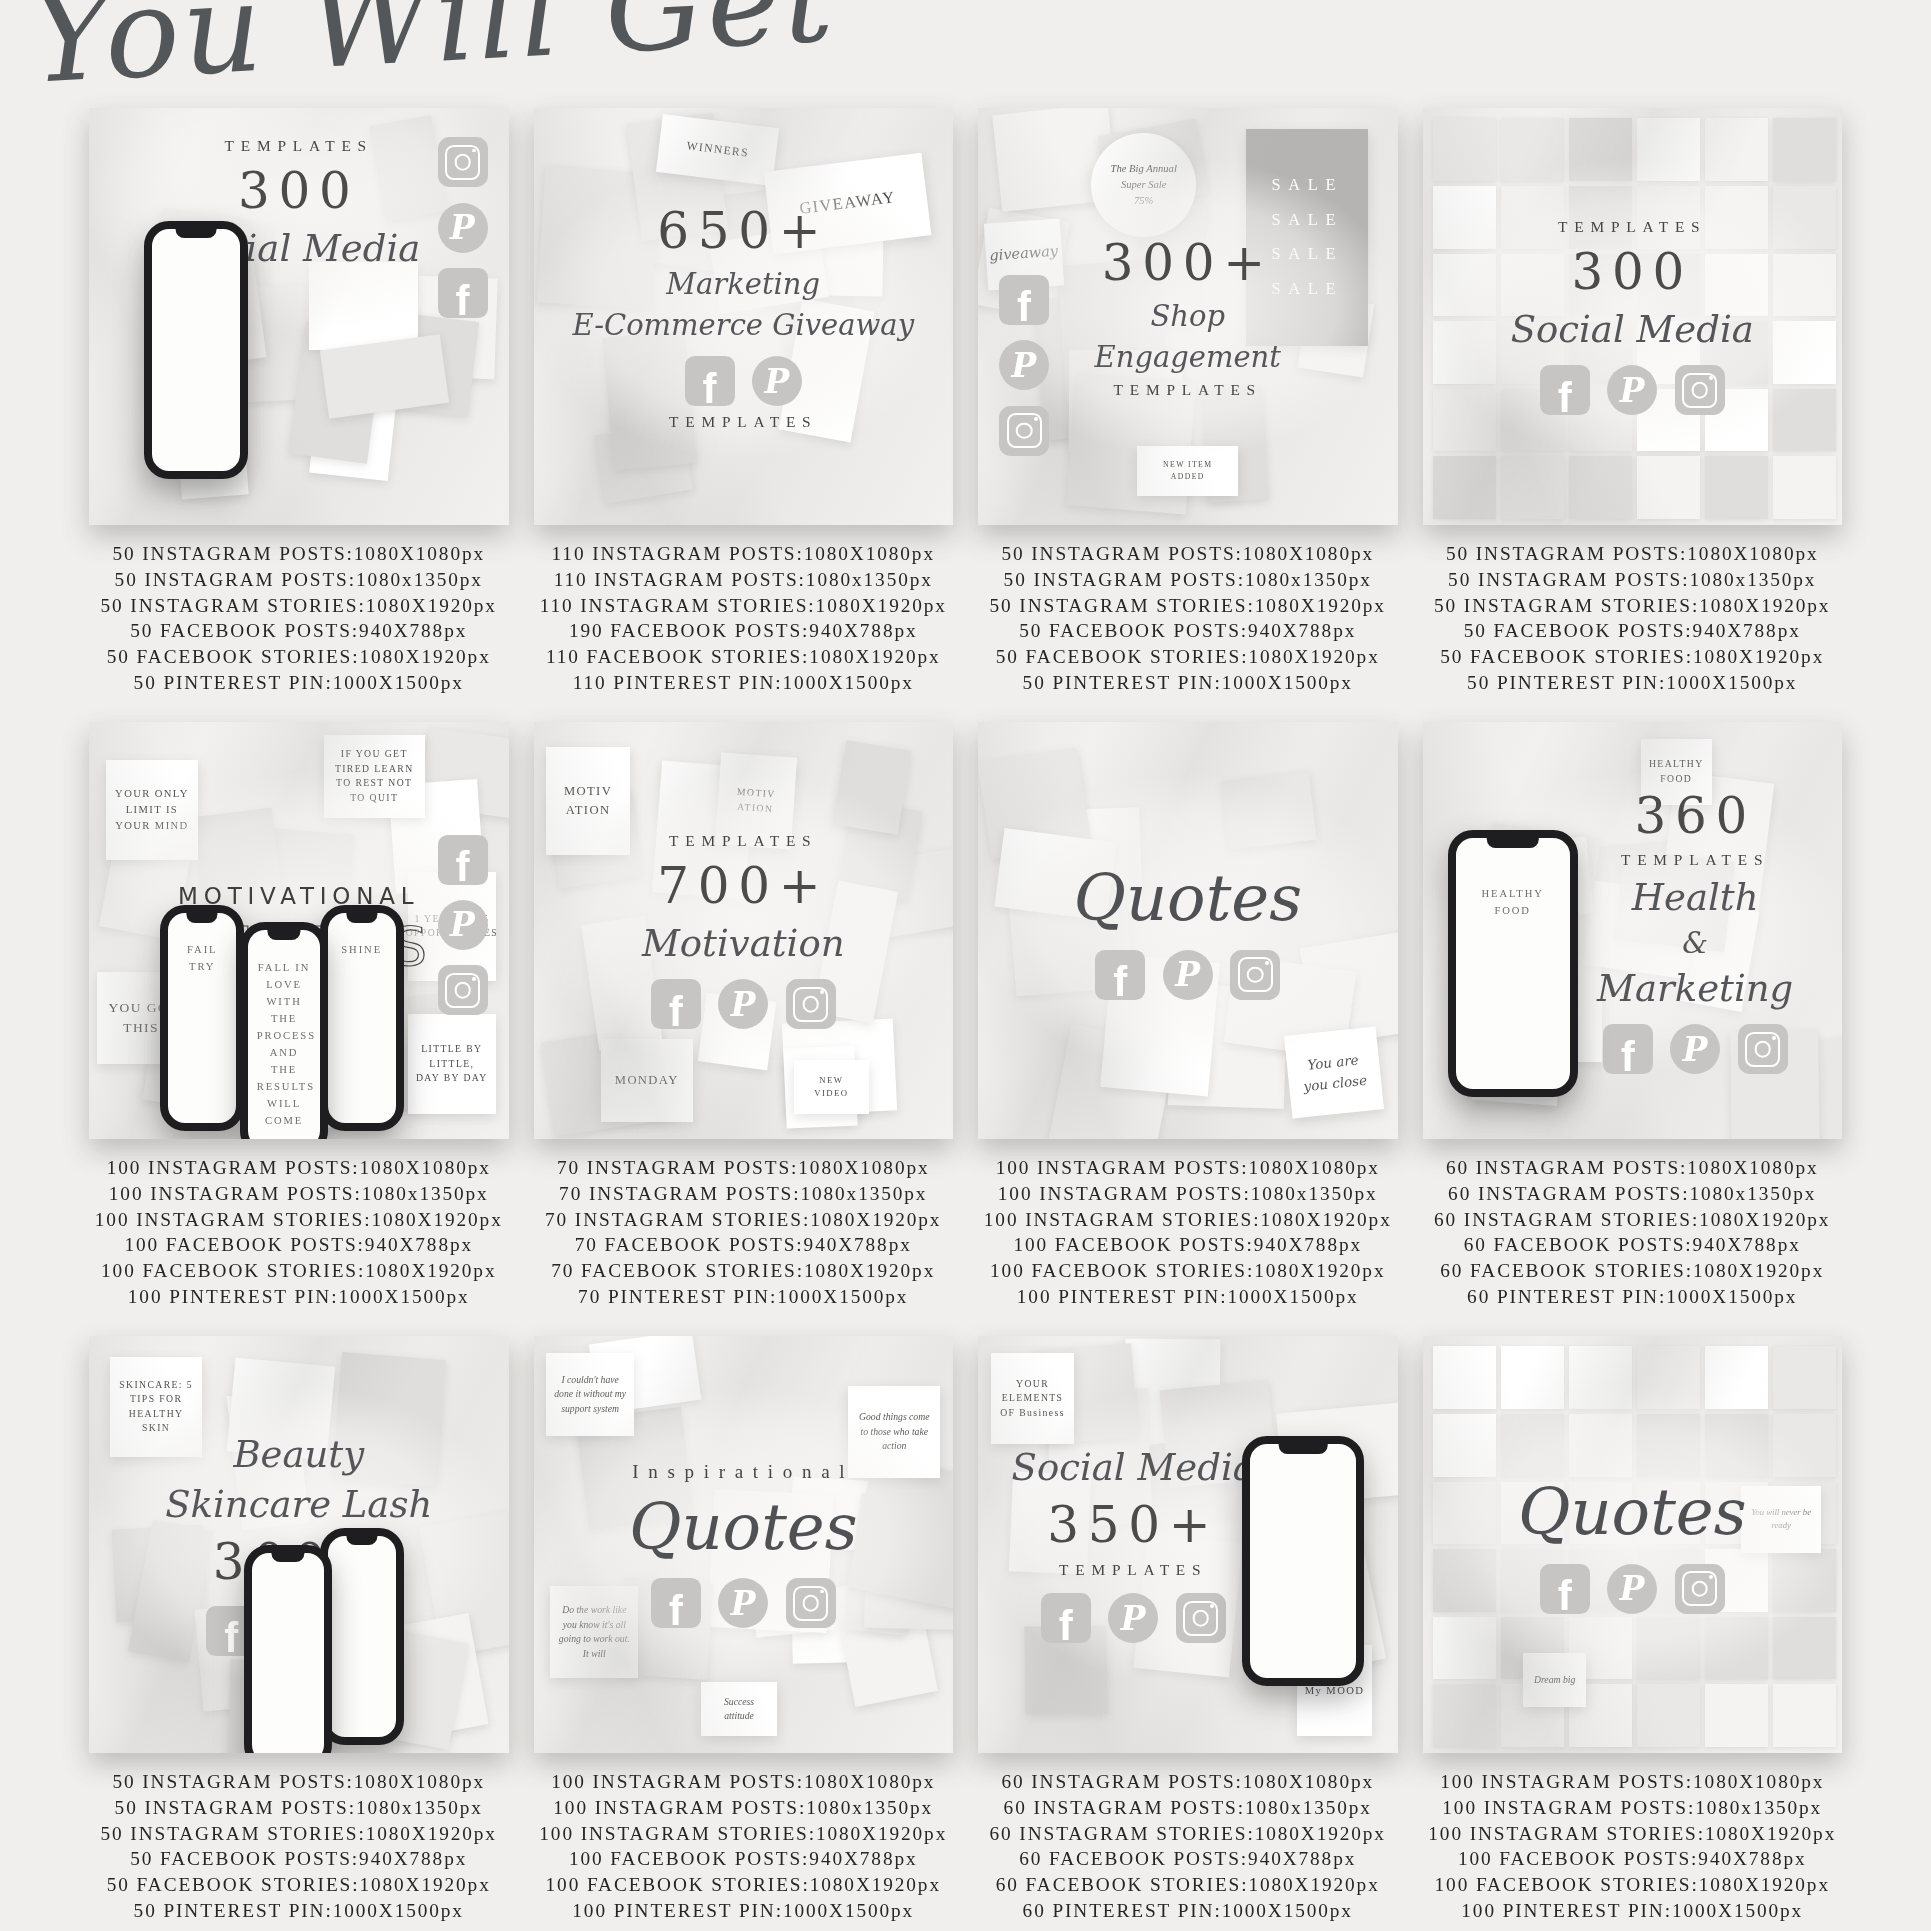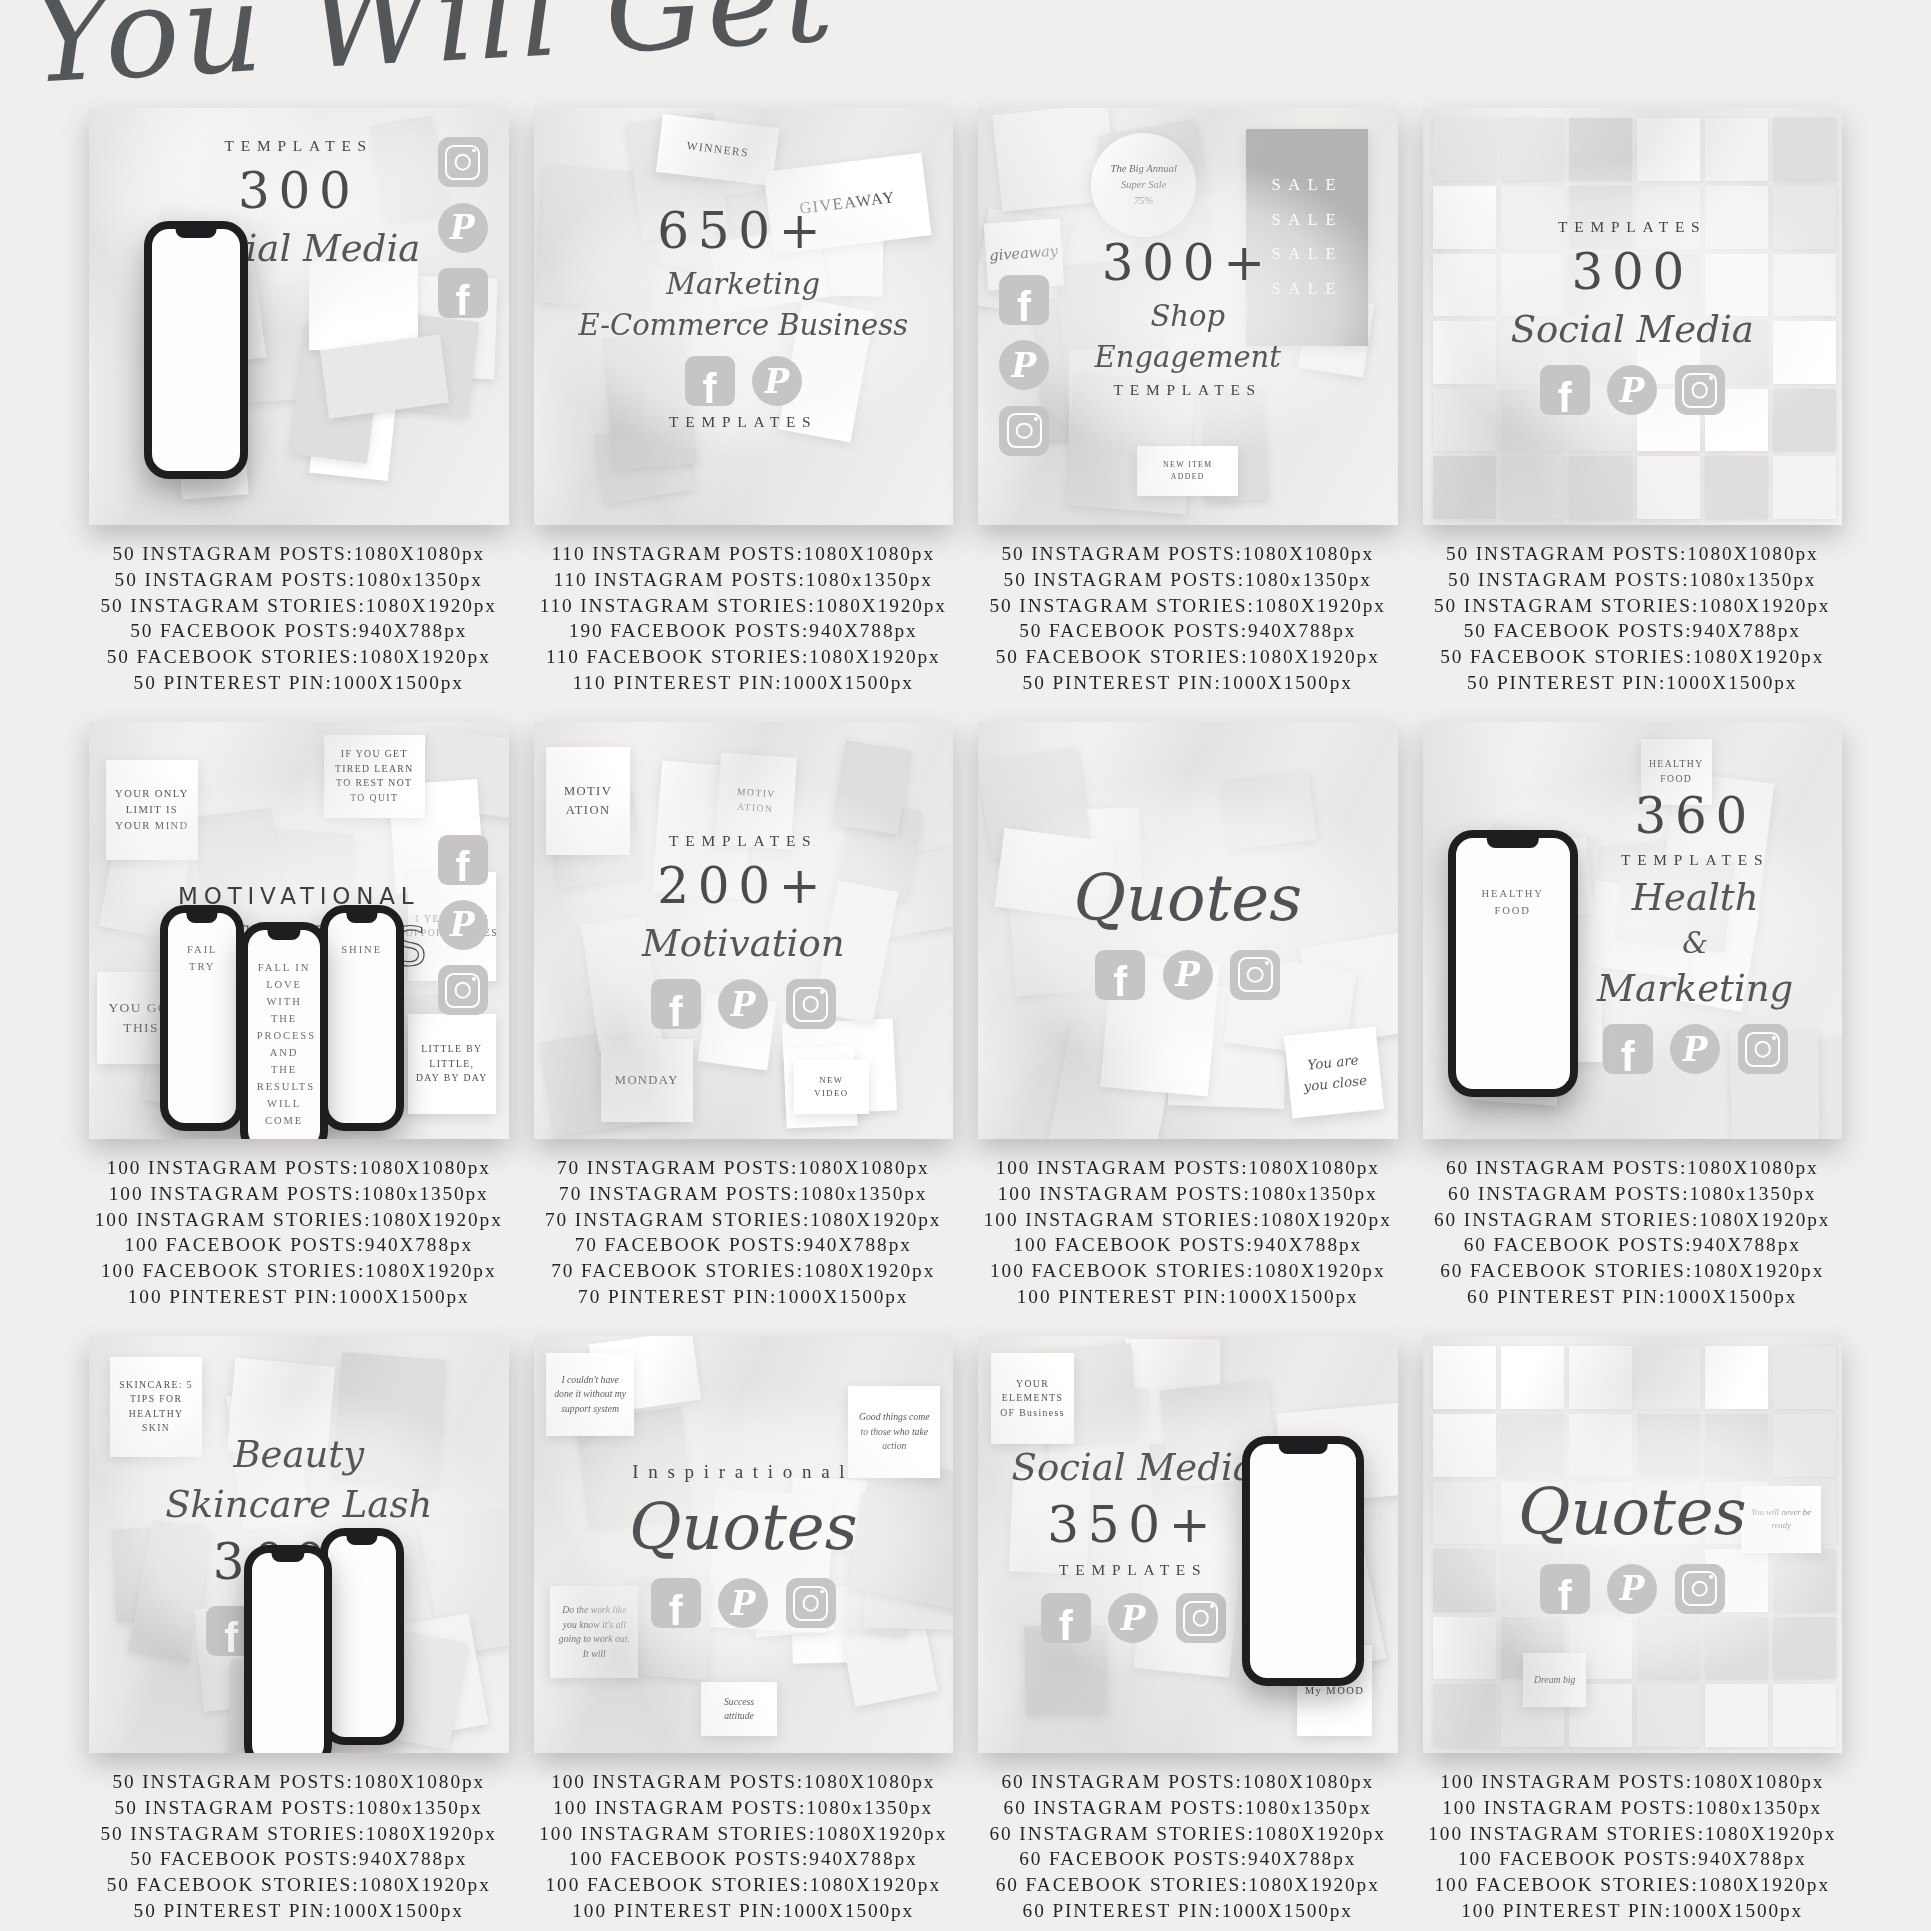--- a/index.html
+++ b/index.html
@@ -155,21 +155,21 @@
         <div class="tile" style="left: 1.90412%; top: 14.8236%; width: 27.3108%; height: 32.6904%; background: rgb(233, 232, 230); transform: rotate(3.62572deg);"></div>
         <div class="tile" style="left: 67.9744%; top: 26.2728%; width: 15.2643%; height: 18.6103%; background: rgb(255, 255, 255); transform: rotate(0.778189deg);"></div>
         <div class="tile" style="left: 23.9522%; top: 2.33318%; width: 20.8474%; height: 28.3636%; background: rgb(233, 232, 230); transform: rotate(-7.6249deg);"></div>
         <div class="tile" style="left: 61.1706%; top: 47.0046%; width: 17.3935%; height: 31.9502%; background: rgb(255, 255, 255); transform: rotate(10.4165deg);"></div>
         <div class="tile" style="left: 42.9632%; top: 30.2872%; width: 26.2359%; height: 17.3701%; background: rgb(255, 255, 255); transform: rotate(-9.09774deg);"></div>
         <div class="mini caps-sm" style="left: 30%; top: 3%; width: 28%; height: 14%; font-size: 11.6px; transform: rotate(7deg);">WINNERS</div>
         <div class="mini caps-sm" style="left: 56%; top: 13%; width: 38%; height: 20%; font-size: 16.4px; transform: rotate(-7deg);">GIVEAWAY</div>
         <div class="overlay">
           <div class="line big">650+</div>
           <div class="line script-sm">Marketing</div>
-          <div class="line script-sm">E-Commerce Business</div>
+          <div class="line script-sm">E-Commerce Giveaway</div>
           <div class="icons-row">
             <div class="icon facebook">f</div>
             <div class="icon pinterest">P</div>
           </div>
           <div class="line eyebrow">TEMPLATES</div>
         </div>
       </div>
       <div class="specs">
         <div class="spec-line">110 INSTAGRAM POSTS:1080X1080px</div>
         <div class="spec-line">110 INSTAGRAM POSTS:1080x1350px</div>
@@ -356,21 +356,21 @@
         <div class="tile" style="left: 59.9839%; top: 77.9746%; width: 16.8986%; height: 19.2452%; background: rgb(255, 255, 255); transform: rotate(-2.47407deg);"></div>
         <div class="tile" style="left: 74.1715%; top: 19.8497%; width: 16.6545%; height: 21.7762%; background: rgb(223, 222, 220); transform: rotate(9.71543deg);"></div>
         <div class="tile" style="left: 69.3777%; top: 39.0027%; width: 14.4846%; height: 32.1406%; background: rgb(244, 243, 241); transform: rotate(11.016deg);"></div>
         <div class="tile" style="left: 72.9356%; top: 5.43338%; width: 15.722%; height: 20.3383%; background: rgb(223, 222, 220); transform: rotate(9.42778deg);"></div>
         <div class="mini caps-sm" style="left: 3%; top: 6%; width: 20%; height: 26%; font-size: 12.6px;">MOTIV ATION</div>
         <div class="mini caps-sm" style="left: 44%; top: 8%; width: 18%; height: 22%; font-size: 9.7px; transform: rotate(4deg);">MOTIV ATION</div>
         <div class="mini caps-sm" style="left: 16%; top: 76%; width: 22%; height: 20%; font-size: 12.6px;">MONDAY</div>
         <div class="mini caps-sm" style="left: 62%; top: 81%; width: 18%; height: 13%; font-size: 8.7px;">NEW VIDEO</div>
         <div class="overlay">
           <div class="line eyebrow">TEMPLATES</div>
-          <div class="line big">200+</div>
+          <div class="line big">700+</div>
           <div class="line script">Motivation</div>
           <div class="icons-row">
             <div class="icon facebook">f</div>
             <div class="icon pinterest">P</div>
             <div class="icon instagram">
               <span class="cam">
                 <span class="lens"></span>
                 <span class="dot"></span>
               </span>
             </div>

